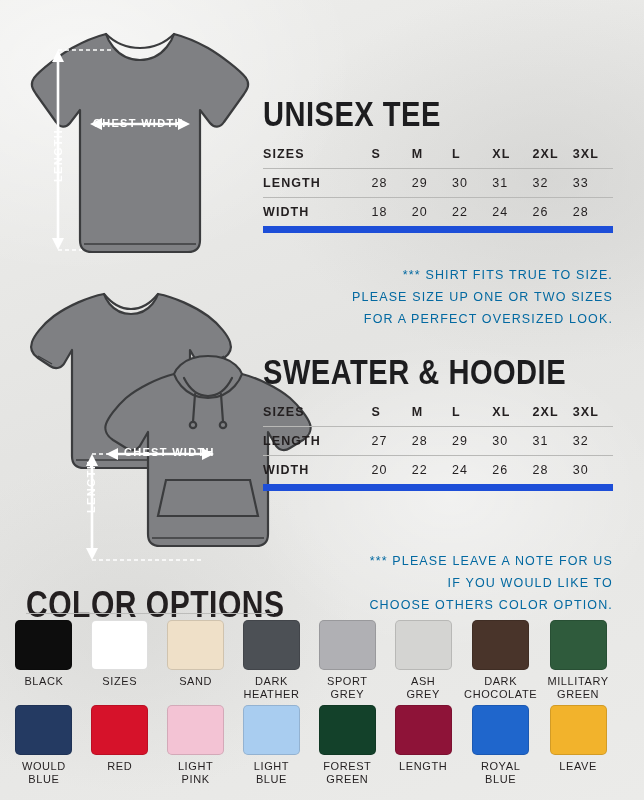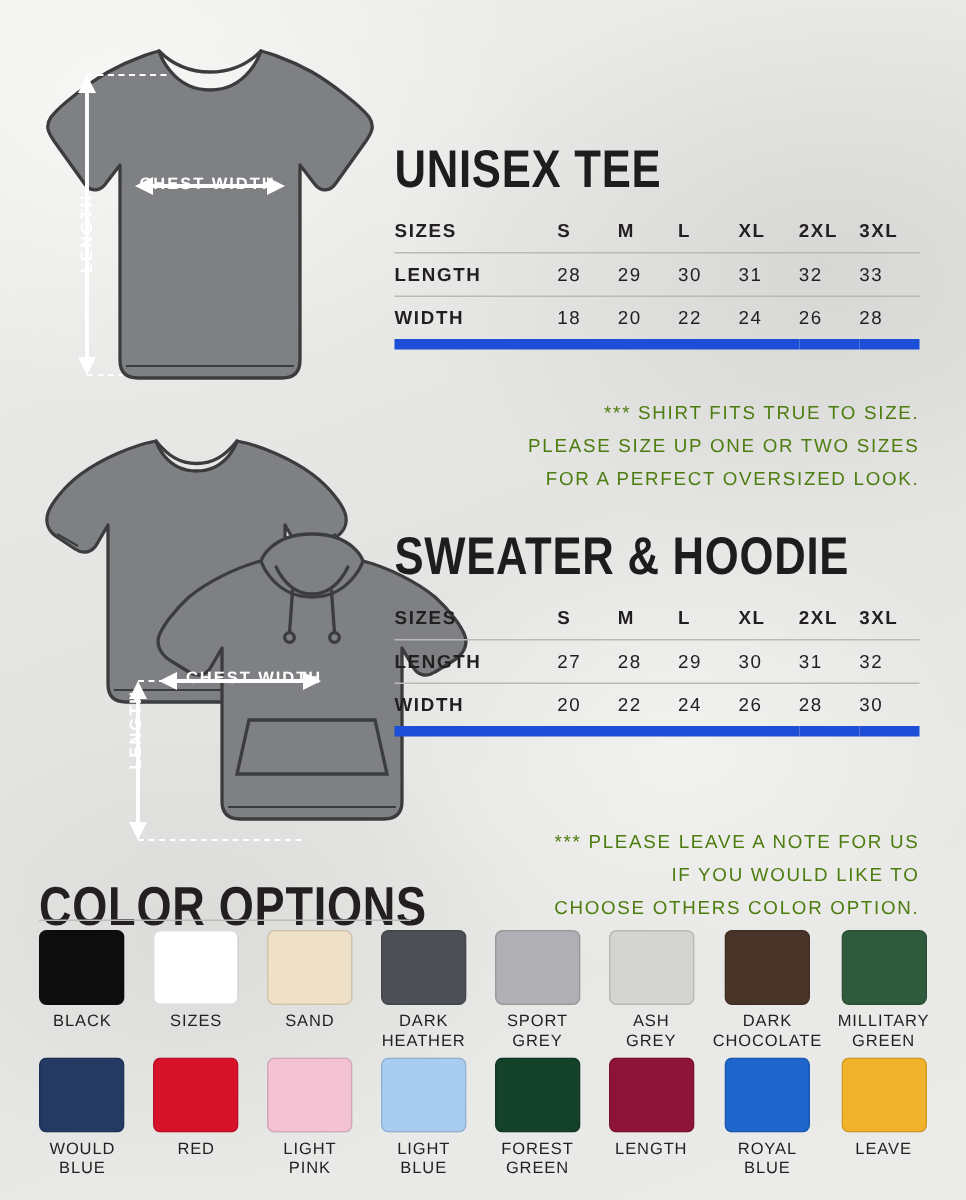--- a/index.html
+++ b/index.html
@@ -81,21 +81,21 @@
   .col-label { width: 31%; }
   .col-sz { width: 11.5%; text-align: left !important; }
 
   
   .note {
     position: absolute;
     text-align: right;
     font-size: 12.5px;
     letter-spacing: 1.15px;
     line-height: 1.75;
-    color: #4d7c0f;
+    color: #0369a1;
   }
 
   
   .color-heading {
     position: absolute;
     font-weight: 700;
     font-size: 31px;
     letter-spacing: 0.5px;
     transform: scaleY(1.18) scaleX(0.97);
     transform-origin: left bottom;
@@ -263,21 +263,21 @@
     </table>
   </div>
 
   <div class="note" style="left:313px; top:551px; width:300px; white-space:pre-line;">*** PLEASE LEAVE A NOTE FOR US
 IF YOU WOULD LIKE TO
 CHOOSE OTHERS COLOR OPTION.</div>
 
   <div class="color-heading" style="left:26px; top:590px;">COLOR OPTIONS</div>
   <div class="hr-line" style="left:26px; top:613px; width:248px;"></div>
 
-  <div class="swatch-grid" style="left:20px; top:620px; width:604px;">
+  <div class="swatch-grid" style="left:9px; top:620px; width:604px;">
     <div class="swatch-cell">
       <div class="swatch" style="background:#0d0d0d;"></div>
       <div class="swatch-name" style="white-space:pre-line;">BLACK</div>
     </div>
     <div class="swatch-cell">
       <div class="swatch" style="background:#ffffff;"></div>
       <div class="swatch-name" style="white-space:pre-line;">SIZES</div>
     </div>
     <div class="swatch-cell">
       <div class="swatch" style="background:#efe0c8;"></div>

